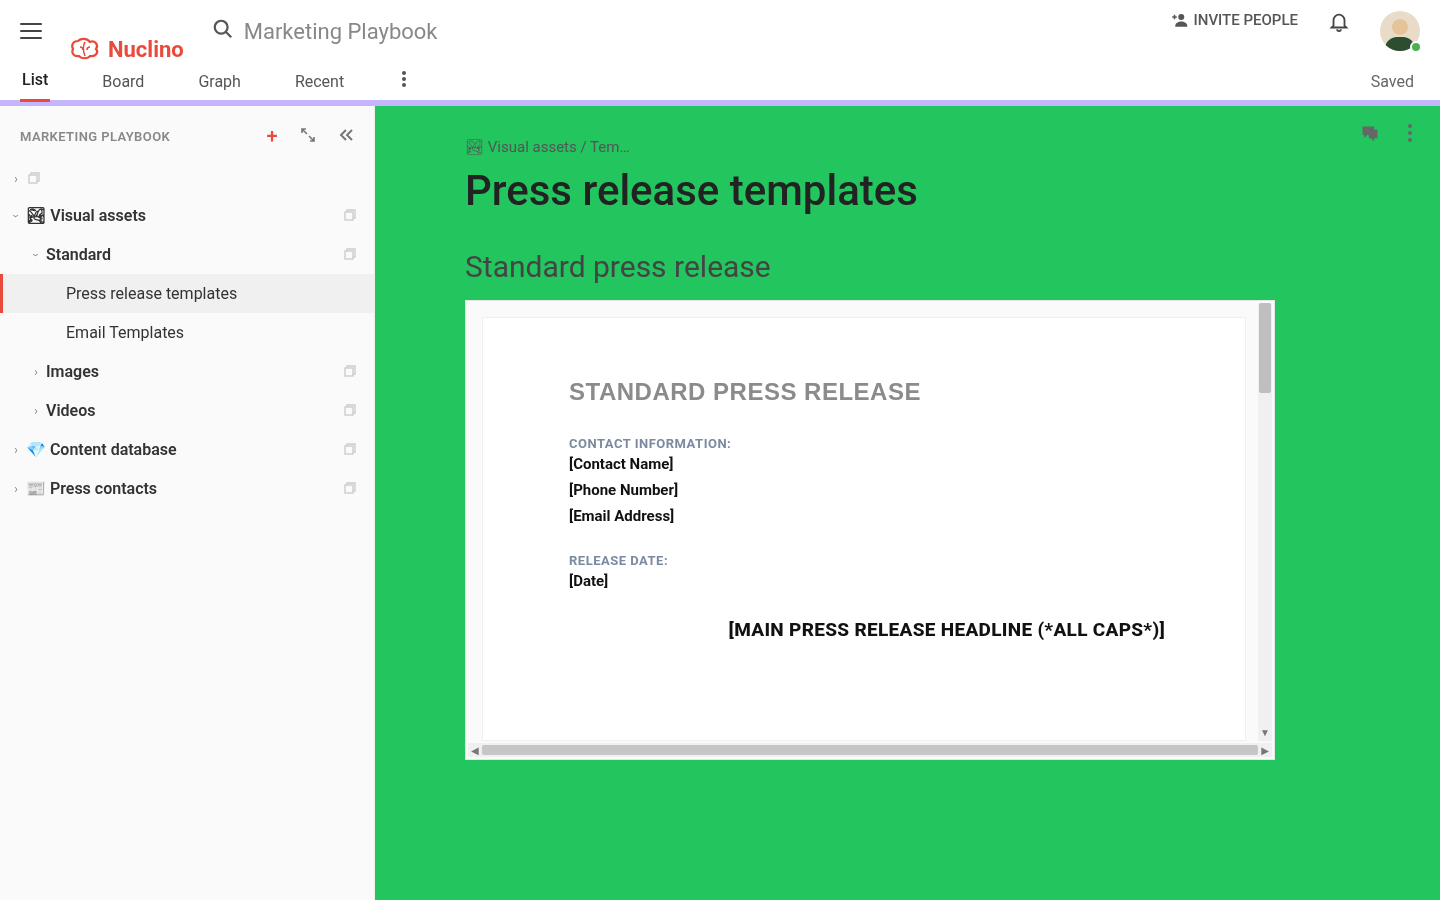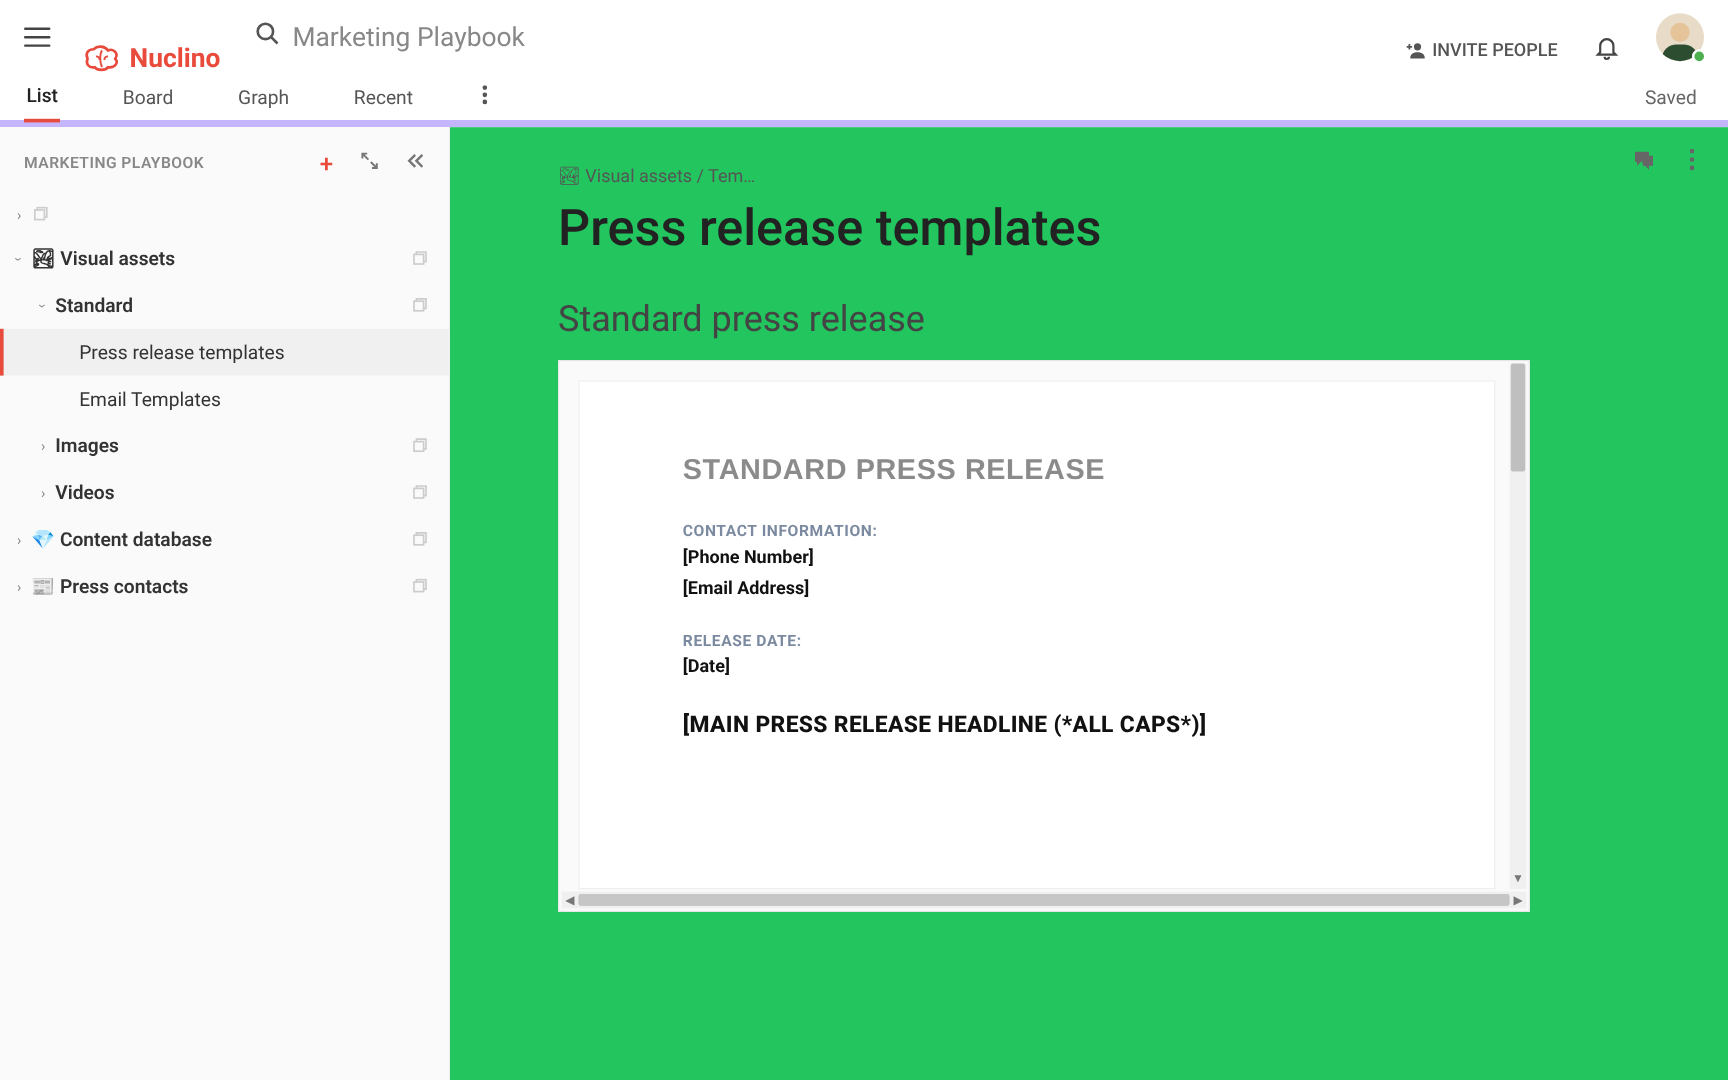--- a/index.html
+++ b/index.html
@@ -27,21 +27,21 @@
   .hamburger-icon span { display:block; height:2px; background:#444; border-radius:1px; }
   .brand {
     display:flex; align-items:center; gap:8px;
     color:#e84b3c; font-weight:700; font-size:22px;
     margin-right: 28px;
     margin-top: 36px;
   }
   .brand svg { display:block; }
   .search-wrap { display:flex; align-items:center; color:#888; font-size:22px; }
   .search-icon { margin-right:10px; color:#666; }
-  .header-right { margin-left:auto; display:flex; align-items:flex-end; gap:30px; }
+  .header-right { margin-left:auto; display:flex; align-items:flex-start; gap:30px; }
   .invite { display:flex; align-items:center; gap:6px; color:#555; font-size:15px; font-weight:500; cursor:pointer; }
   .invite svg, .bell svg { display:block; }
   .bell { color:#444; cursor:pointer; }
   .avatar {
     width:40px; height:40px; border-radius:50%;
     background: #e8dcc8;
     position:relative;
     overflow:hidden;
     cursor:pointer;
   }
@@ -150,21 +150,21 @@
   }
   .doc-label {
     font-size:13px; font-weight:700; color:#7b8aa0; letter-spacing:0.5px;
     margin-bottom:4px;
   }
   .doc-field {
     font-size:15px; font-weight:700; color:#111; margin-bottom:8px;
   }
   .doc-block { margin-bottom:28px; }
   .doc-headline {
-    font-size:19px; font-weight:800; color:#111; text-align:left;
+    font-size:19px; font-weight:800; color:#111; text-align:right;
     margin-top:24px;
     letter-spacing:0.3px;
   }
 </style>
 </head>
 <body>
 
 <div class="header">
   <div class="hamburger-icon">
     <span></span>
@@ -344,20 +344,21 @@
     <div class="content">
       <div class="breadcrumb">🏞 Visual assets / Tem…</div>
       <h1 class="page-title">Press release templates</h1>
       <h2 class="section-title">Standard press release</h2>
 
       <div class="embed-outer">
         <div class="embed-inner">
           <div class="doc-title">STANDARD PRESS RELEASE</div>
           <div class="doc-block">
             <div class="doc-label">CONTACT INFORMATION:</div>
+            <div class="doc-field">[Contact Name]</div>
             <div class="doc-field">[Phone Number]</div>
             <div class="doc-field">[Email Address]</div>
           </div>
           <div class="doc-block">
             <div class="doc-label">RELEASE DATE:</div>
             <div class="doc-field">[Date]</div>
           </div>
           <div class="doc-headline">[MAIN PRESS RELEASE HEADLINE (*ALL CAPS*)]</div>
         </div>
         <div class="embed-scroll-v">

